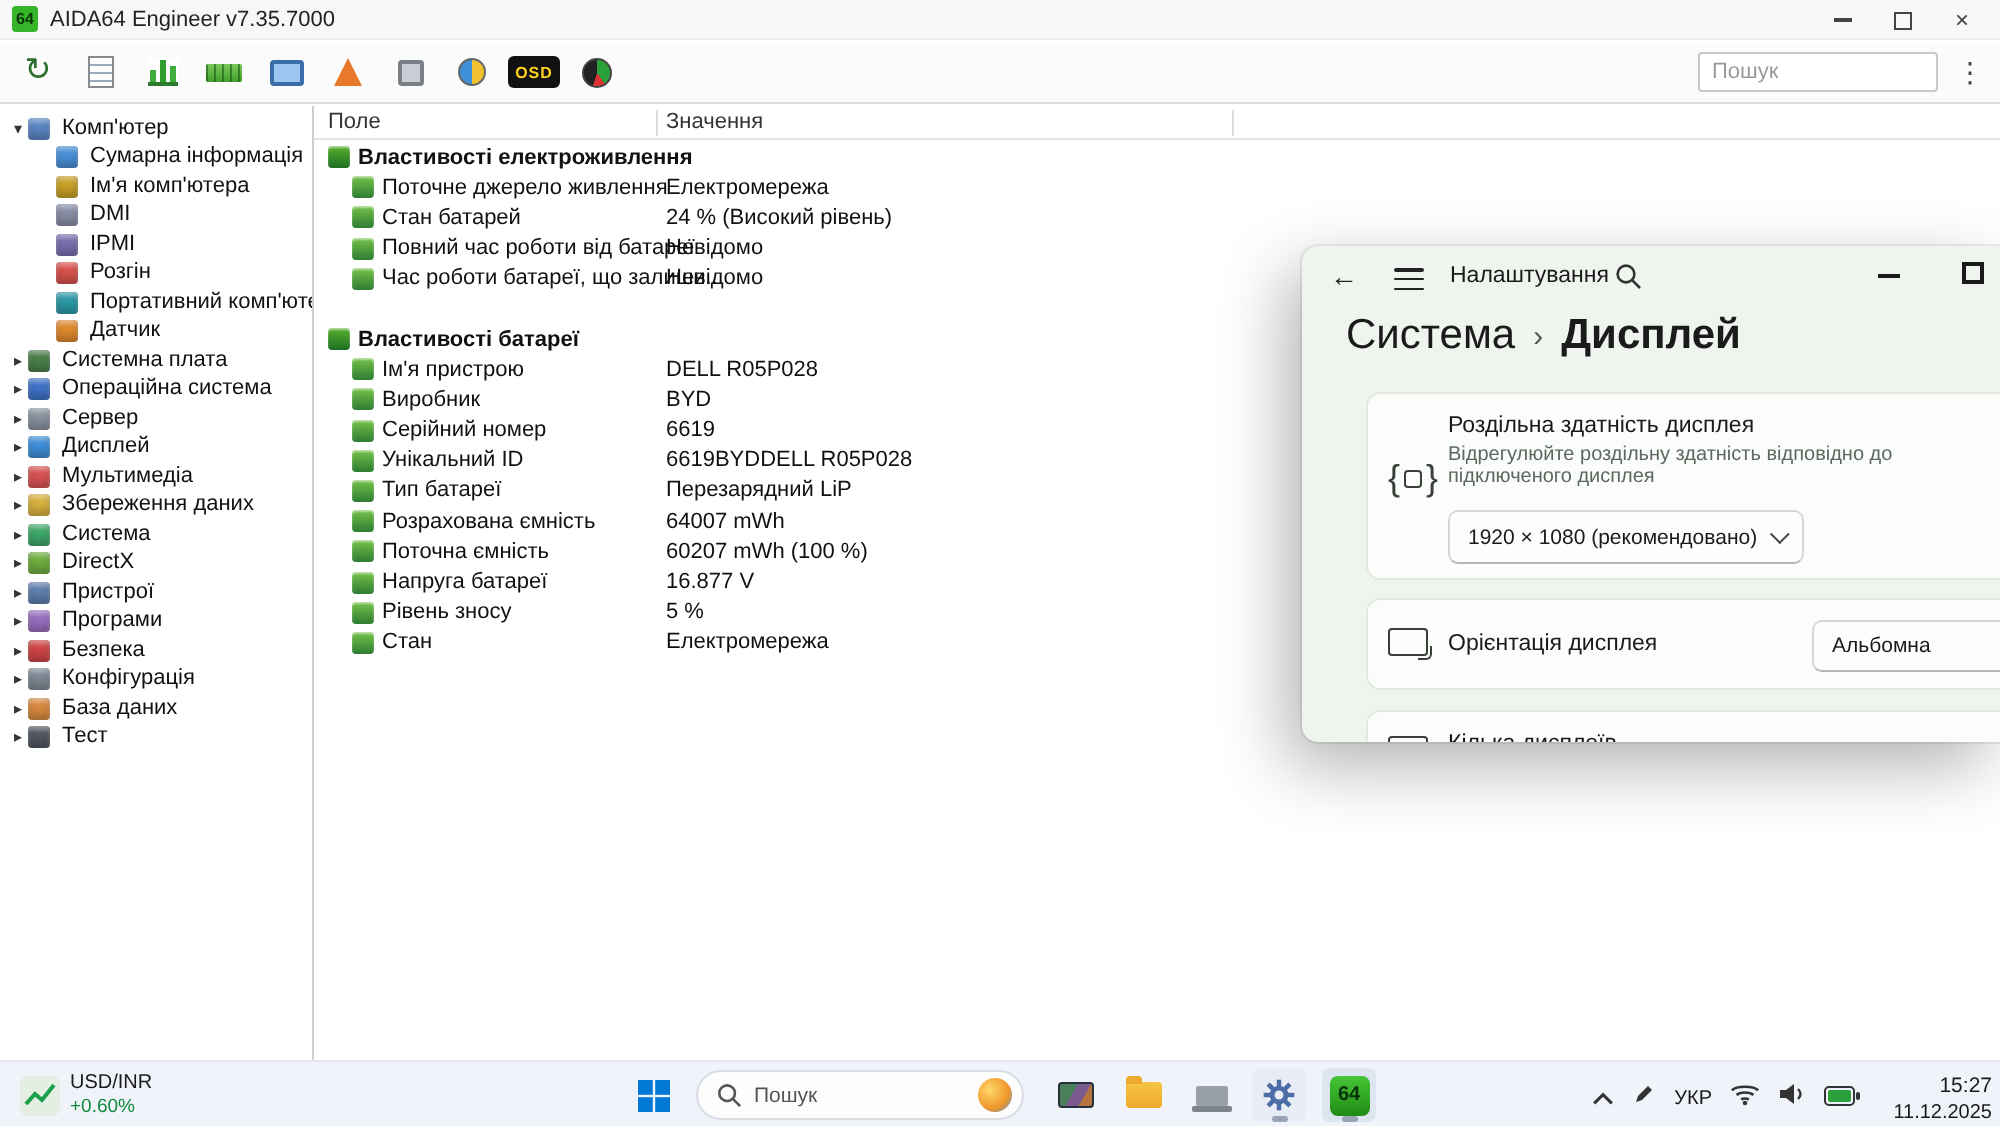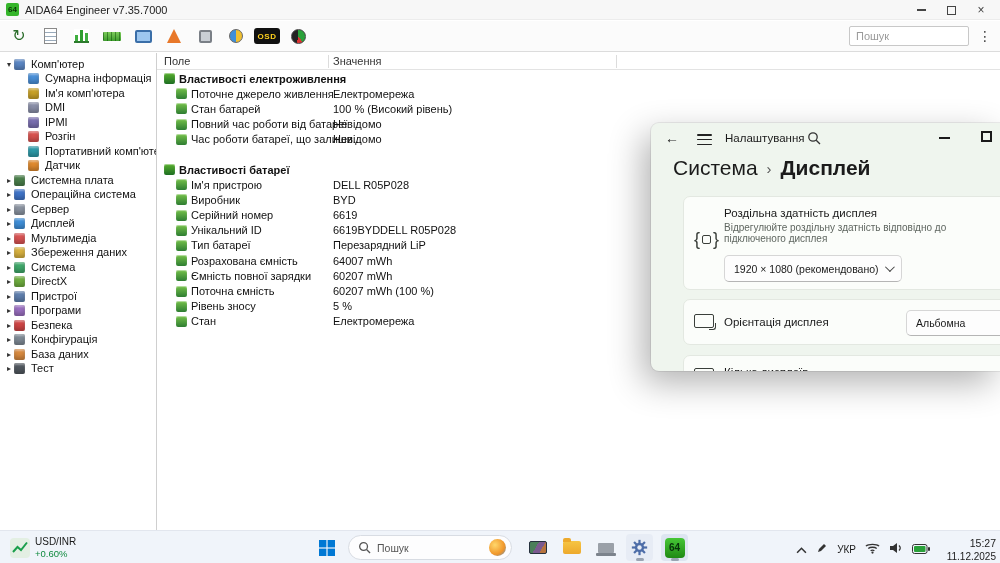--- a/index.html
+++ b/index.html
@@ -386,21 +386,21 @@
 
             <div class="grid-row t-row">
               <span class="row-icon"></span>
               <span class="cell-field">Поточне джерело живлення</span>
               <span class="cell-value">Електромережа</span>
             </div>
 
             <div class="grid-row t-row">
               <span class="row-icon"></span>
               <span class="cell-field">Стан батарей</span>
-              <span class="cell-value">100 % (Високий рівень)</span>
+              <span class="cell-value">24 % (Високий рівень)</span>
             </div>
 
             <div class="grid-row t-row">
               <span class="row-icon"></span>
               <span class="cell-field">Повний час роботи від батареї</span>
               <span class="cell-value">Невідомо</span>
             </div>
 
             <div class="grid-row t-row">
               <span class="row-icon"></span>
@@ -449,32 +449,32 @@
               <span class="cell-field">Тип батареї</span>
               <span class="cell-value">Перезарядний LiP</span>
             </div>
 
             <div class="grid-row t-row">
               <span class="row-icon"></span>
               <span class="cell-field">Розрахована ємність</span>
               <span class="cell-value">64007 mWh</span>
             </div>
 
-            <div class="grid-row t-row">
-              <span class="row-icon"></span>
-              <span class="cell-field">Ємність повної зарядки</span>
-              <span class="cell-value">60207 mWh</span>
-            </div>
 
             <div class="grid-row t-row">
               <span class="row-icon"></span>
               <span class="cell-field">Поточна ємність</span>
               <span class="cell-value">60207 mWh  (100 %)</span>
             </div>
 
+            <div class="grid-row t-row">
+              <span class="row-icon"></span>
+              <span class="cell-field">Напруга батареї</span>
+              <span class="cell-value">16.877 V</span>
+            </div>
 
             <div class="grid-row t-row">
               <span class="row-icon"></span>
               <span class="cell-field">Рівень зносу</span>
               <span class="cell-value">5 %</span>
             </div>
 
             <div class="grid-row t-row">
               <span class="row-icon"></span>
               <span class="cell-field">Стан</span>

